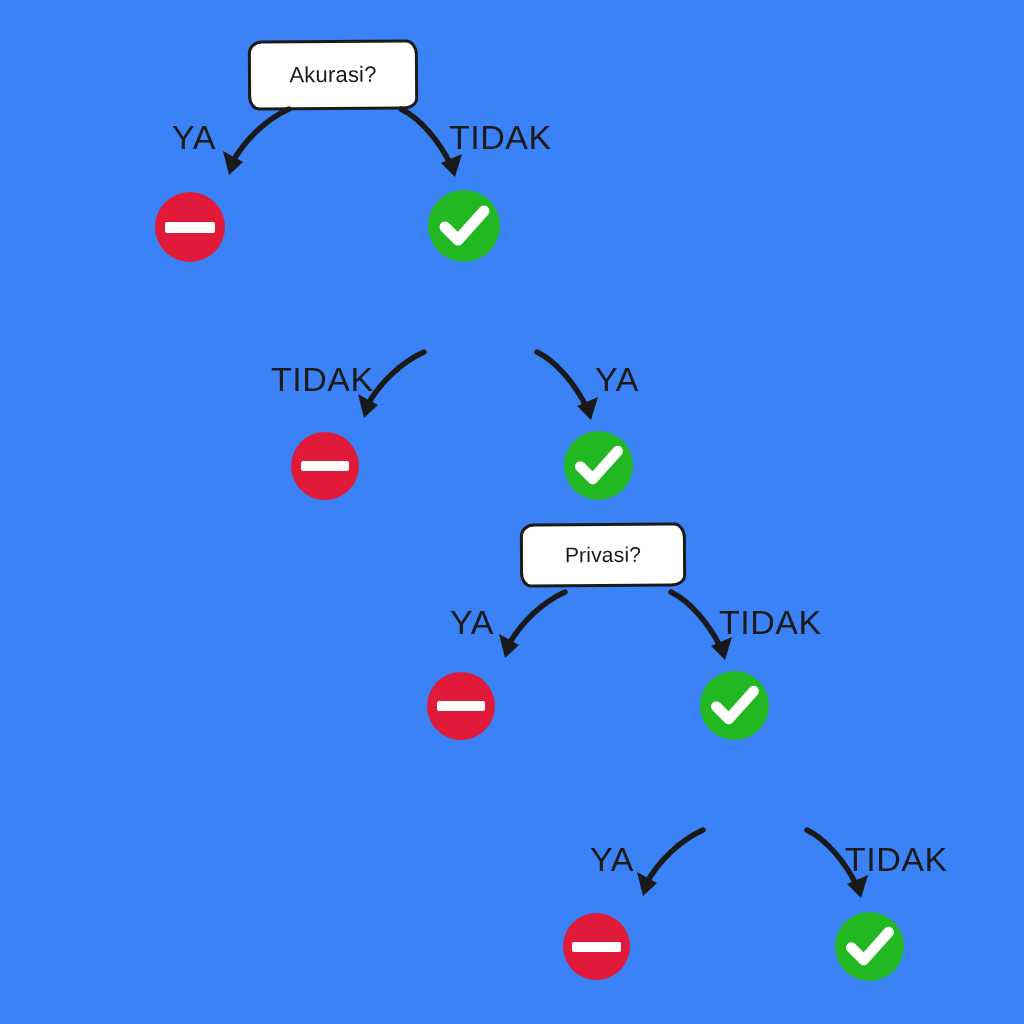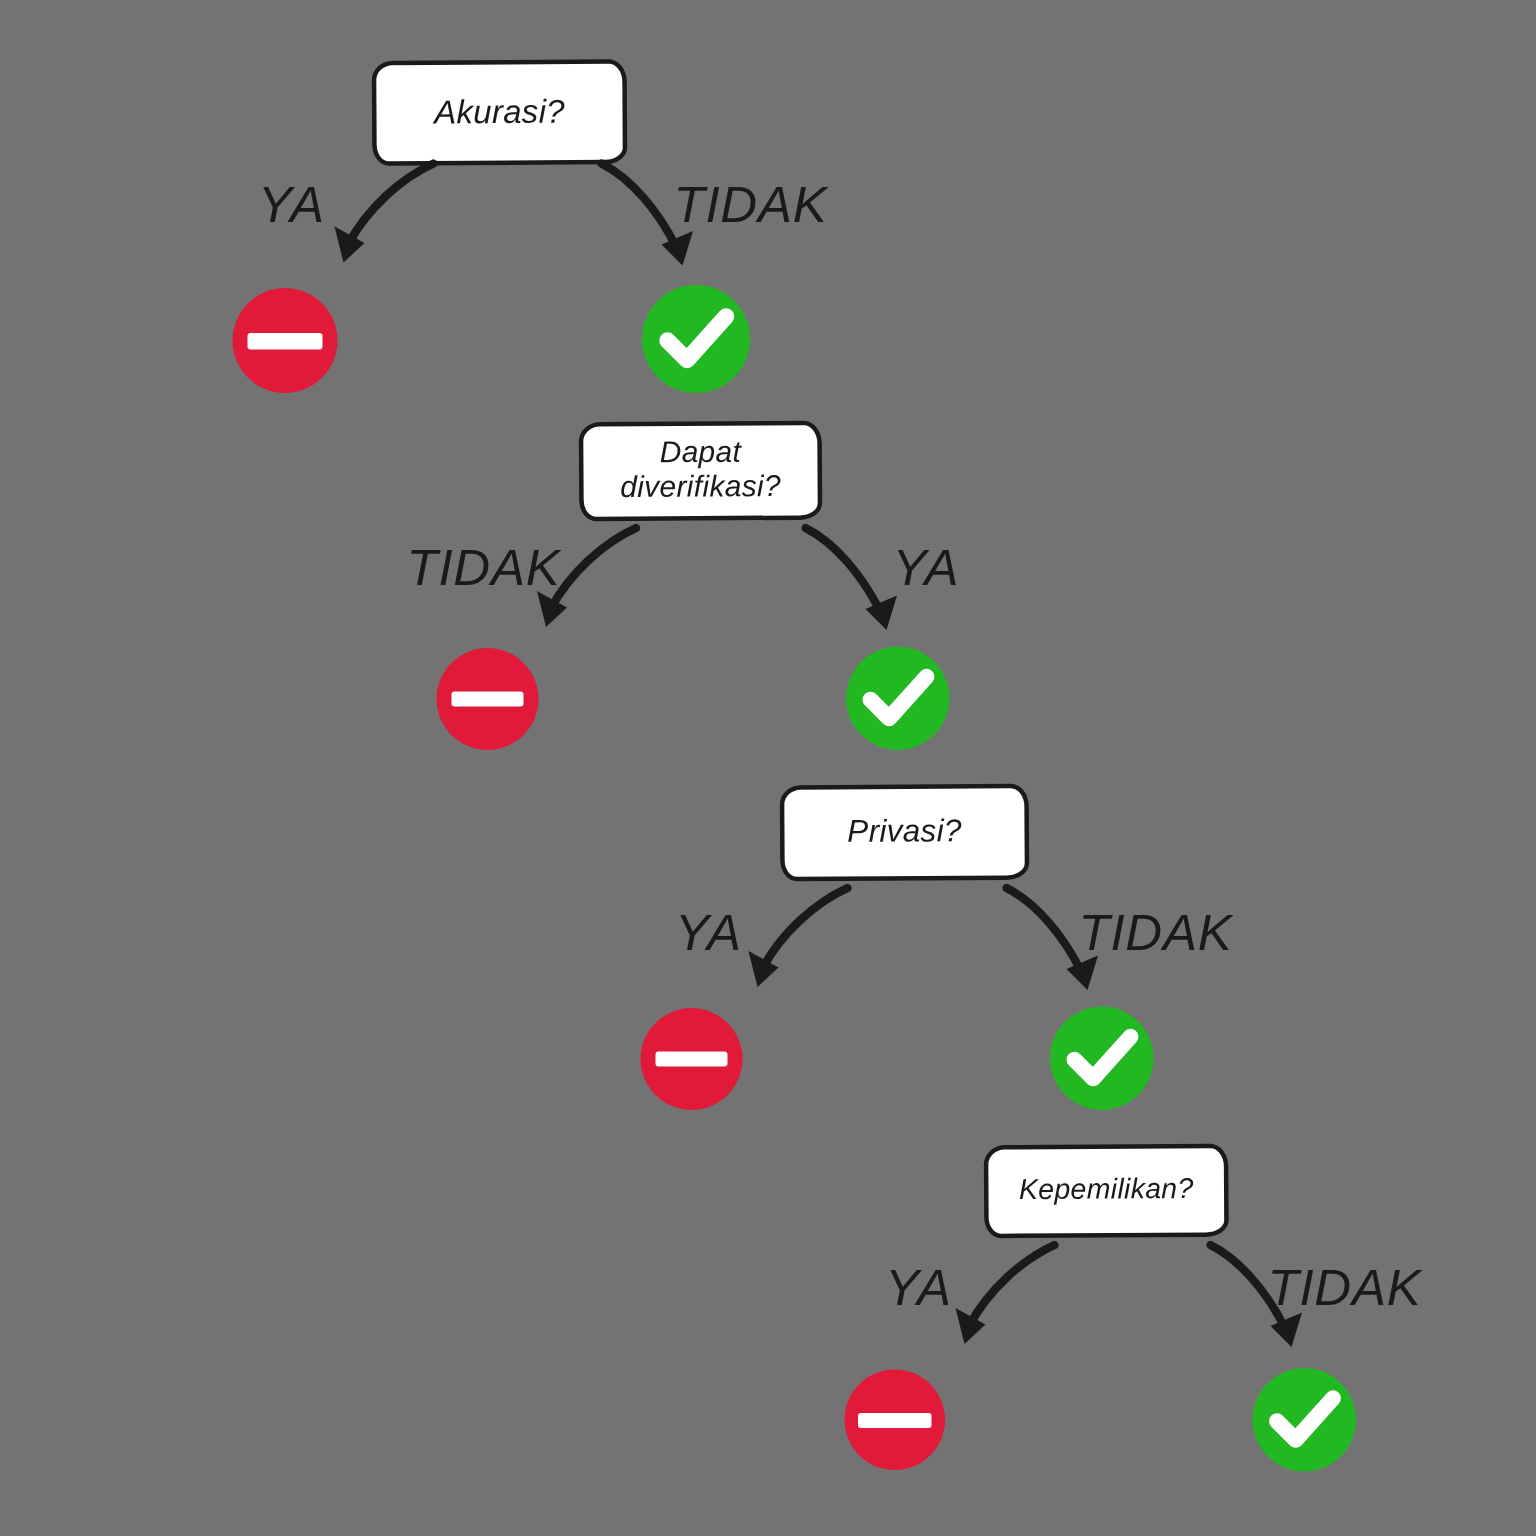--- a/index.html
+++ b/index.html
@@ -4,24 +4,23 @@
 <style>
   html, body {
     margin: 0;
     padding: 0;
     background: #ffffff;
   }
   #canvas {
     position: relative;
     width: 1024px;
     height: 1024px;
-    background: #737373;
+    background: #3b82f6;
     overflow: hidden;
     font-family: "Liberation Sans", sans-serif;
-    font-style: italic;
   }
 
   
   .node-box {
     position: absolute;
     box-sizing: border-box;
     background: #ffffff;
     border: 3px solid #1a1a1a;
     border-radius: 14px 12px 15px 11px / 13px 15px 11px 14px;
     display: flex;
@@ -113,26 +112,20 @@
   <div class="outcome-icon icon-deny" style="left:155px; top:192px; width:70px; height:70px;">
     <div class="bar"></div>
   </div>
 
   <div class="outcome-icon icon-approve" style="left:428px; top:190px; width:72px; height:72px;">
     <svg viewBox="0 0 72 72">
       <path d="M17 37 L30 50 L56 21" stroke="#ffffff" stroke-width="11" fill="none" stroke-linecap="round" stroke-linejoin="round"></path>
     </svg>
   </div>
 
-  <div class="node-box" style="left:386px; top:281px; width:162px; height:66px; font-size:20px;">
-    <span class="box-text">
-      <span>Dapat</span>
-      <span class="l2">diverifikasi?</span>
-    </span>
-  </div>
 
   <div class="branch-label" style="left:271px; top:360px;">TIDAK</div>
 
   <div class="branch-label" style="left:595px; top:360px;">YA</div>
 
   <svg class="arrow-svg" style="left:340px; top:348px;" width="90" height="75" viewBox="0 0 90 75">
     <path d="M84 4 C62 14, 40 34, 27 58" stroke="#1a1a1a" stroke-width="5.5" fill="none" stroke-linecap="round"></path>
     <path d="M24 70 L18 46 L38 57 Z" fill="#1a1a1a"></path>
   </svg>
 
@@ -172,23 +165,20 @@
   <div class="outcome-icon icon-deny" style="left:427px; top:672px; width:68px; height:68px;">
     <div class="bar"></div>
   </div>
 
   <div class="outcome-icon icon-approve" style="left:700px; top:671px; width:69px; height:69px;">
     <svg viewBox="0 0 72 72">
       <path d="M17 37 L30 50 L56 21" stroke="#ffffff" stroke-width="11" fill="none" stroke-linecap="round" stroke-linejoin="round"></path>
     </svg>
   </div>
 
-  <div class="node-box" style="left:656px; top:763px; width:163px; height:62px; font-size:19px;">
-    <span class="box-text">Kepemilikan?</span>
-  </div>
 
   <div class="branch-label" style="left:590px; top:840px;">YA</div>
 
   <div class="branch-label" style="left:845px; top:840px;">TIDAK</div>
 
   <svg class="arrow-svg" style="left:619px; top:826px;" width="90" height="75" viewBox="0 0 90 75">
     <path d="M84 4 C62 14, 40 34, 27 58" stroke="#1a1a1a" stroke-width="5.5" fill="none" stroke-linecap="round"></path>
     <path d="M24 70 L18 46 L38 57 Z" fill="#1a1a1a"></path>
   </svg>
 

